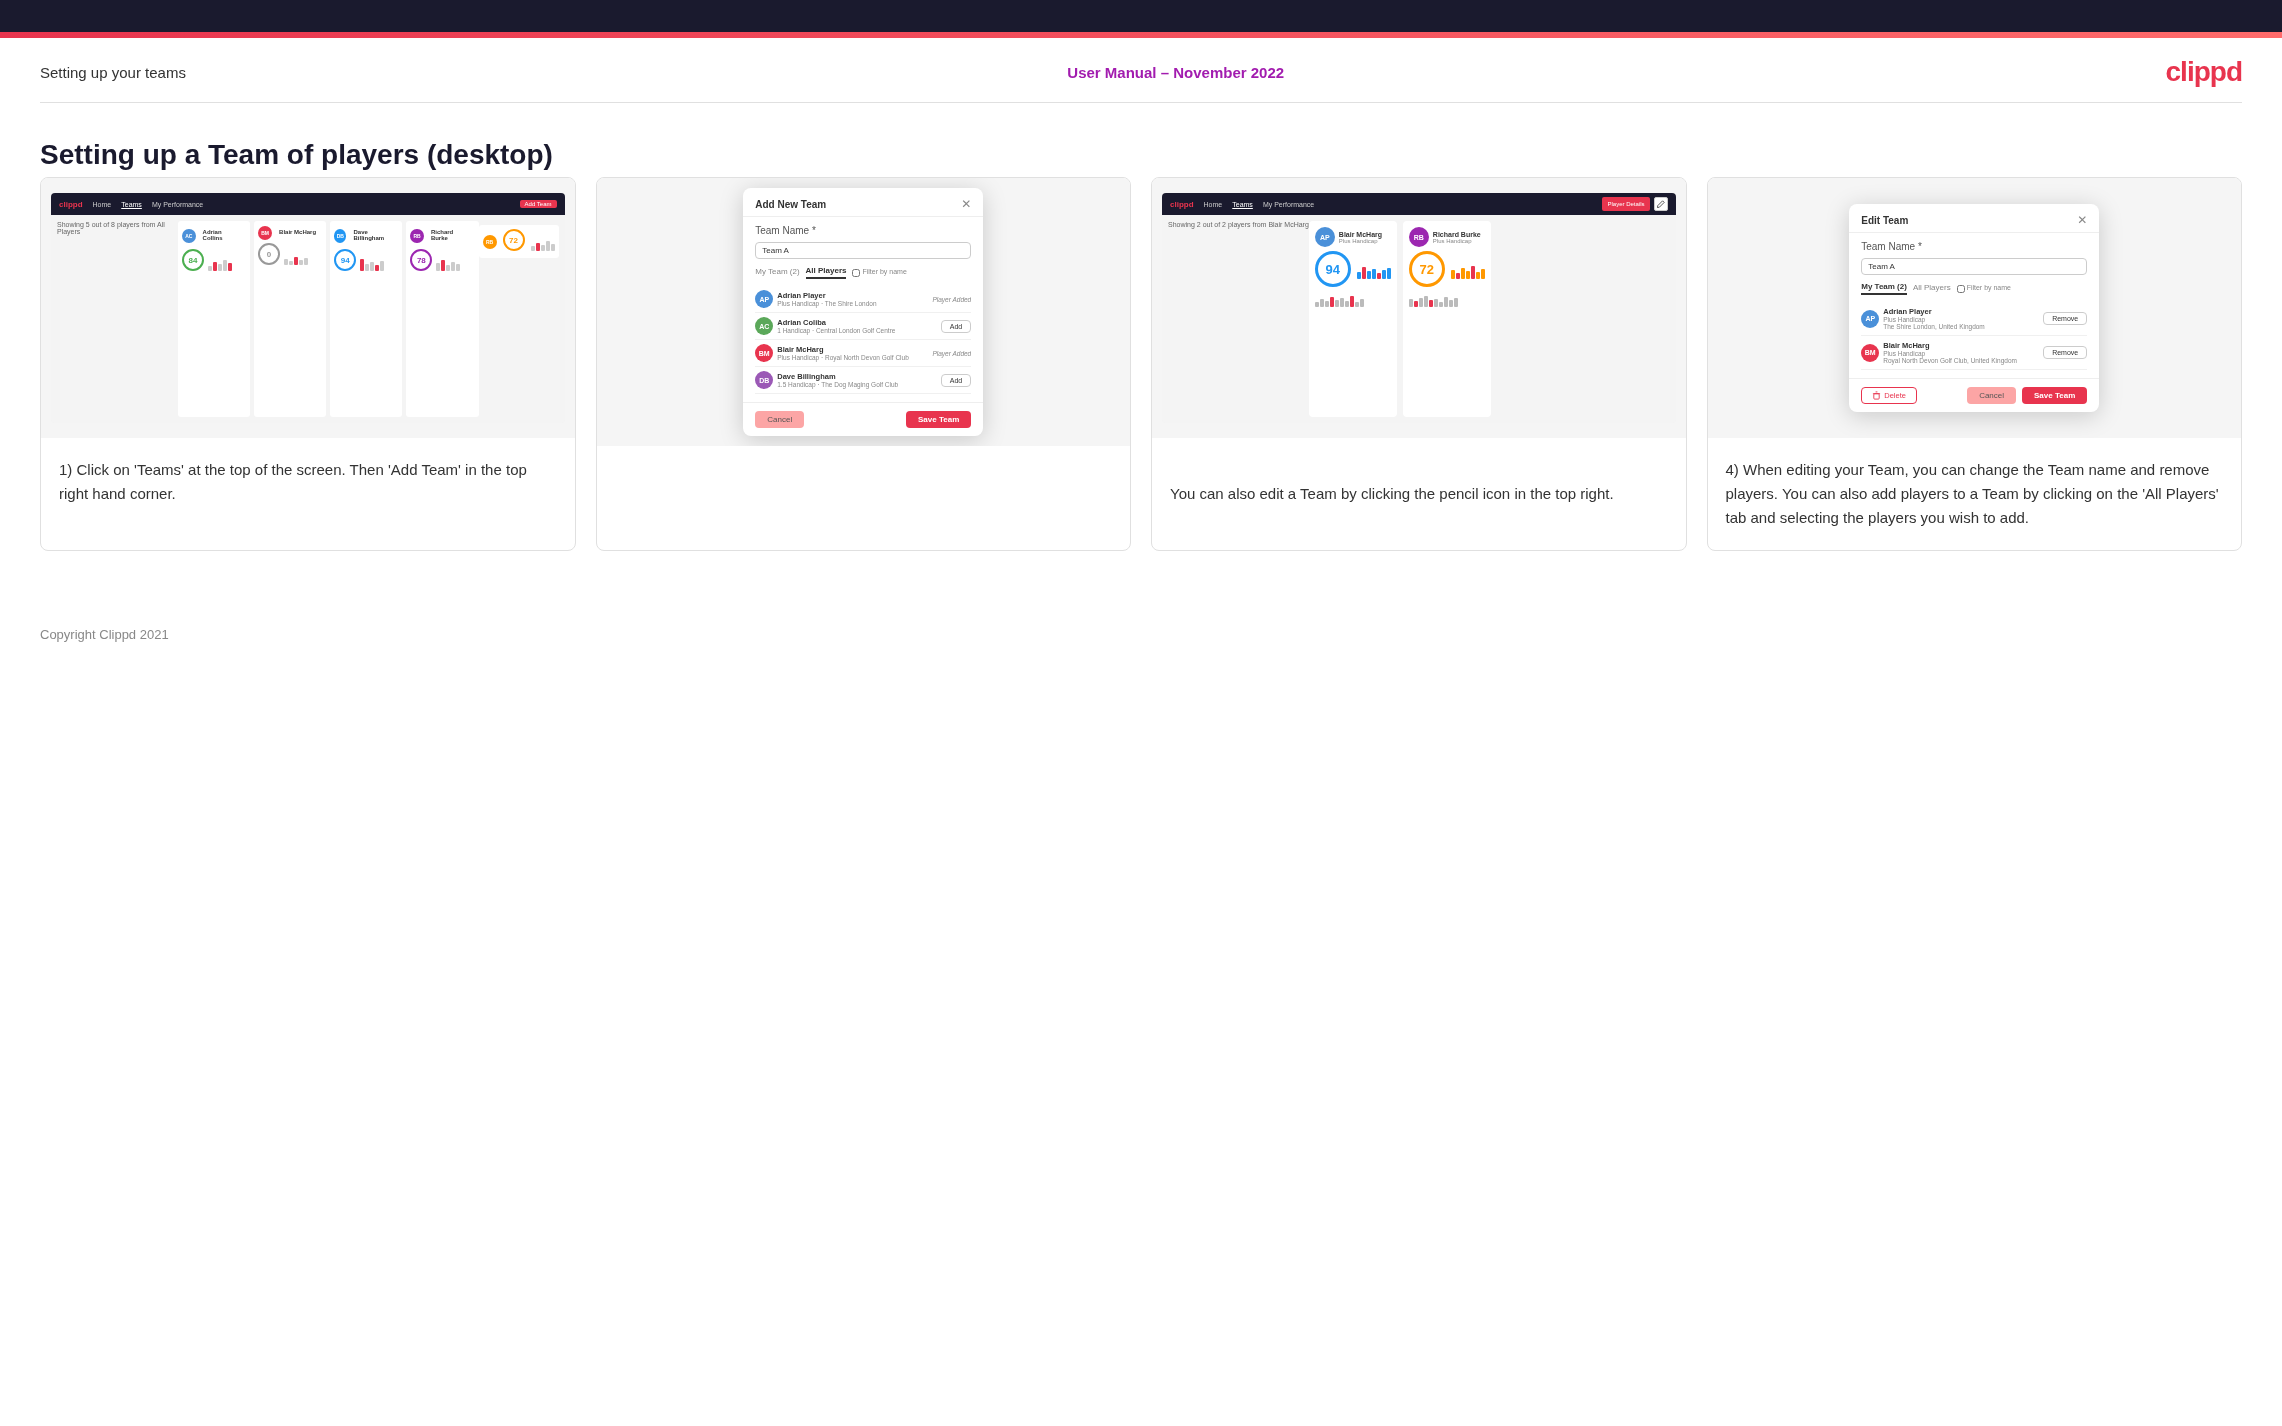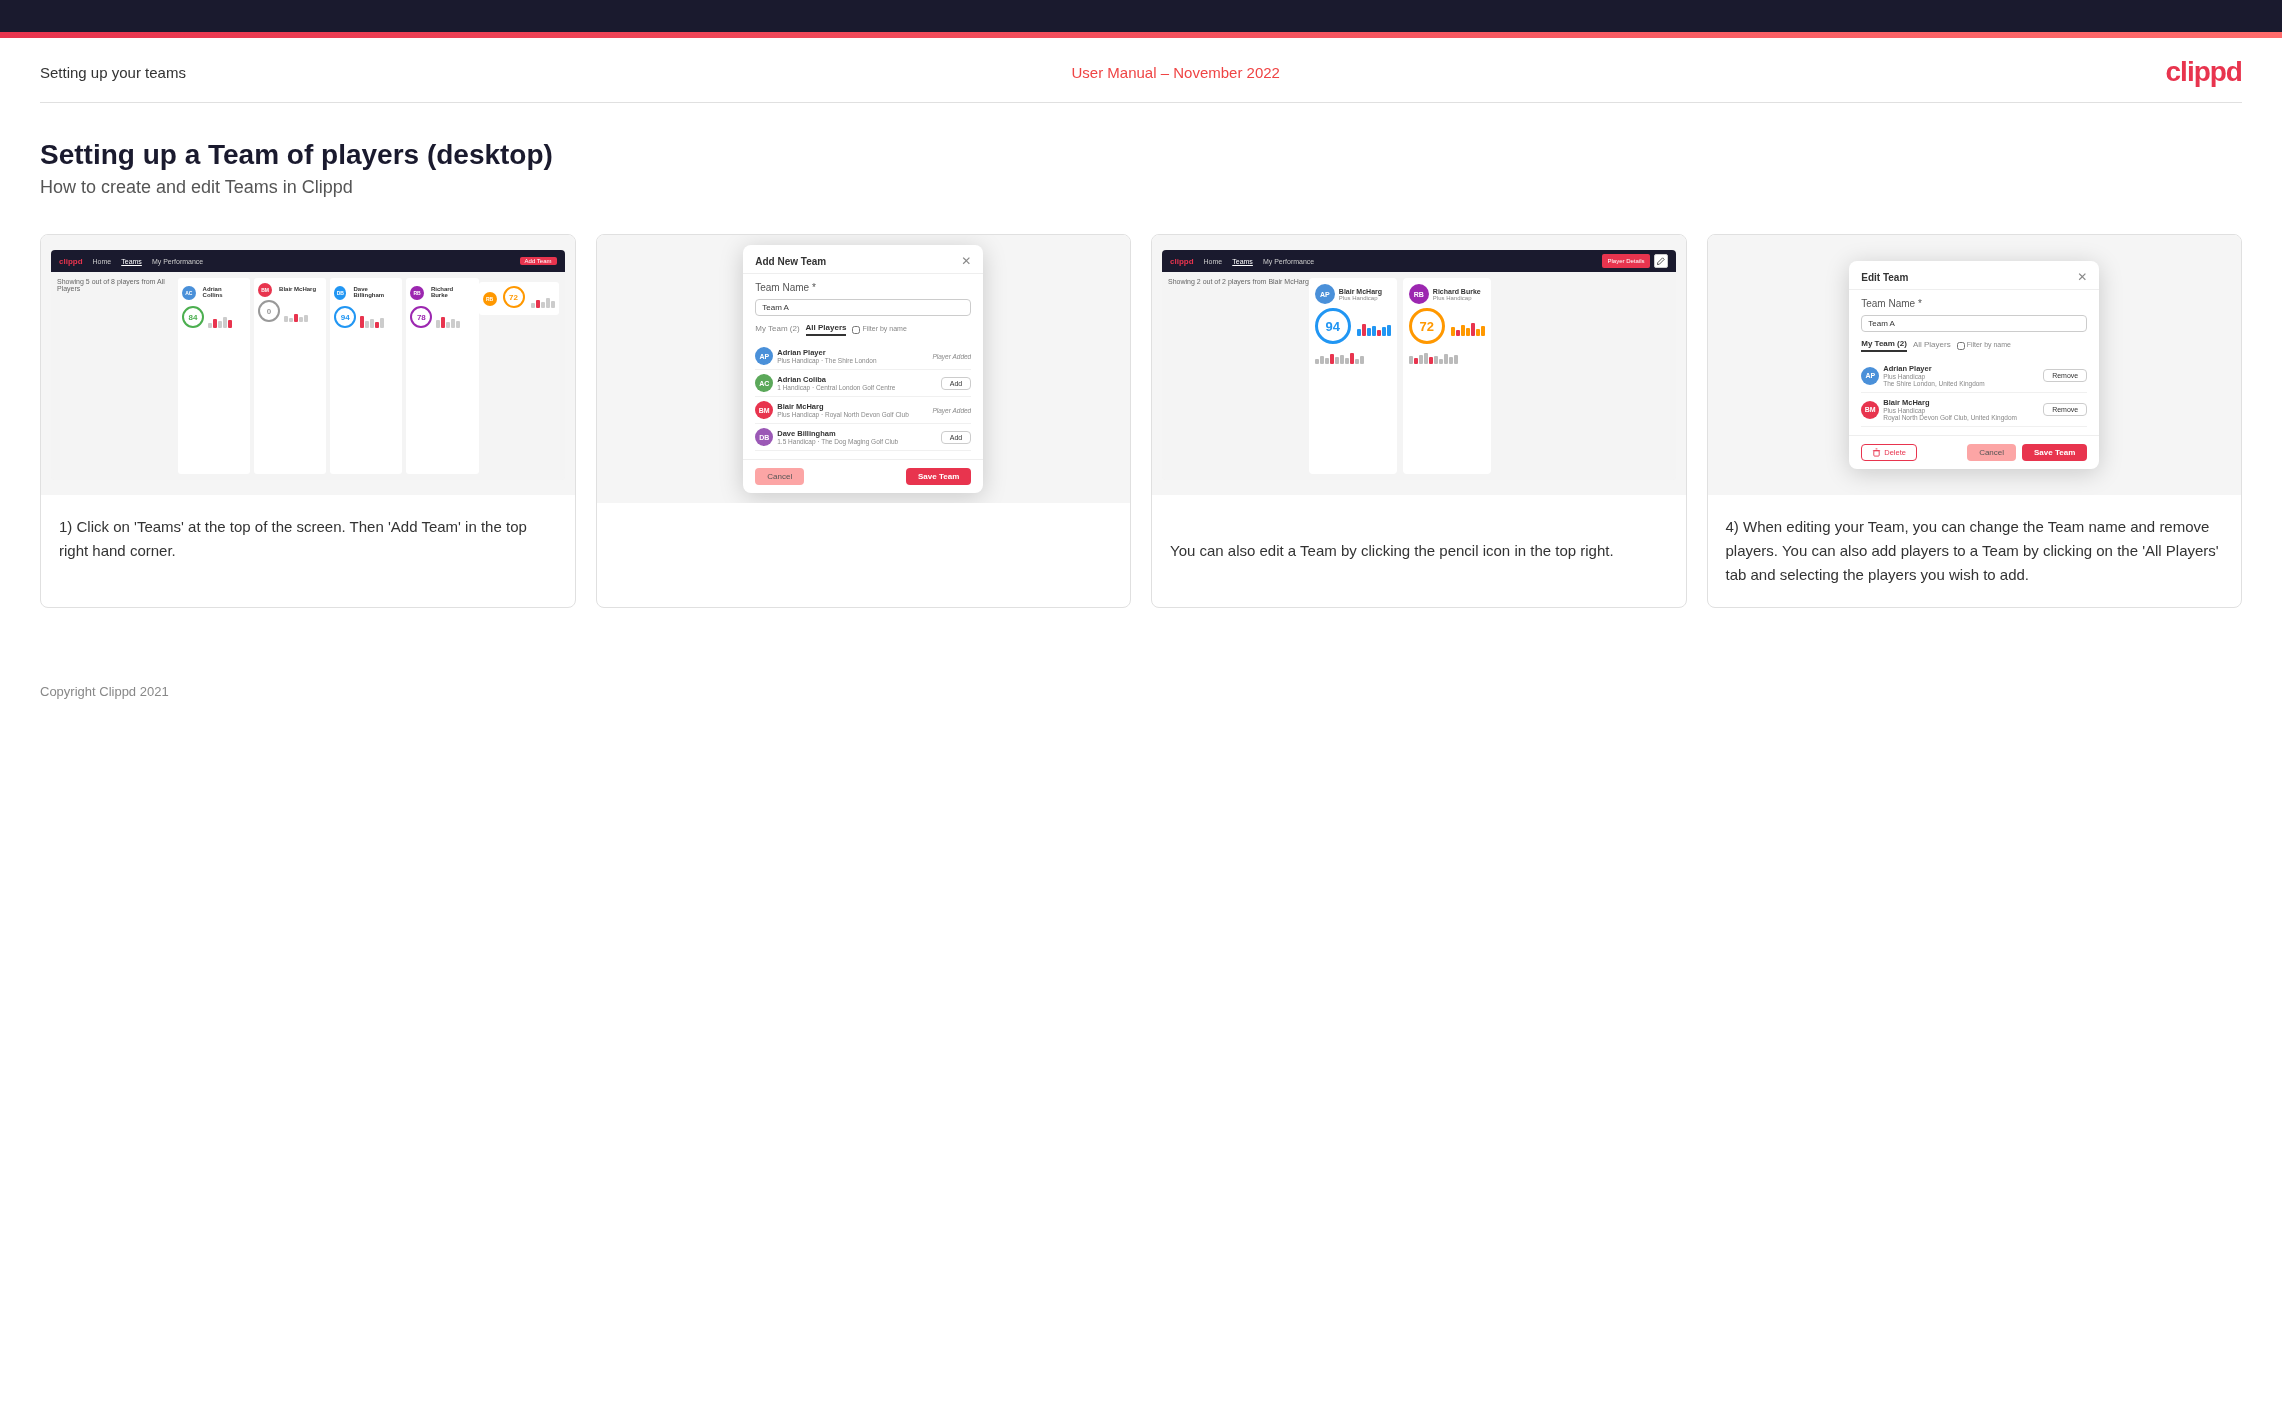--- a/index.html
+++ b/index.html
@@ -24,21 +24,22 @@
       align-items: center;
       justify-content: space-between;
       padding: 18px 40px 14px 40px;
     }
     .header-left {
       font-size: 15px;
       color: #333;
     }
     .header-center {
       font-size: 15px;
-      color: #ef4444;
+      color: #a21caf;
+      font-weight: bold;
     }
     .header-right .logo {
       font-size: 28px;
       font-weight: 700;
       color: #e8344e;
       letter-spacing: -1px;
     }
     .header-divider {
       border: none;
       border-top: 1.5px solid #e0e0e0;
@@ -414,21 +415,20 @@
   <div class="header-right">
     <span class="logo">clippd</span>
   </div>
 </div>
 
 <hr class="header-divider">
 
 <div class="main-content">
 
   <h1 class="page-title">Setting up a Team of players (desktop)</h1>
-  <p class="page-subtitle">How to create and edit Teams in Clippd</p>
 
   <div class="cards-row">
 
     <div class="card">
       <div class="card-screenshot">
         <div class="ss-frame">
           <div class="ss-nav">
             <span class="ss-nav-brand">clippd</span>
             <span class="ss-nav-link">Home</span>
             <span class="ss-nav-link active-link">Teams</span>

